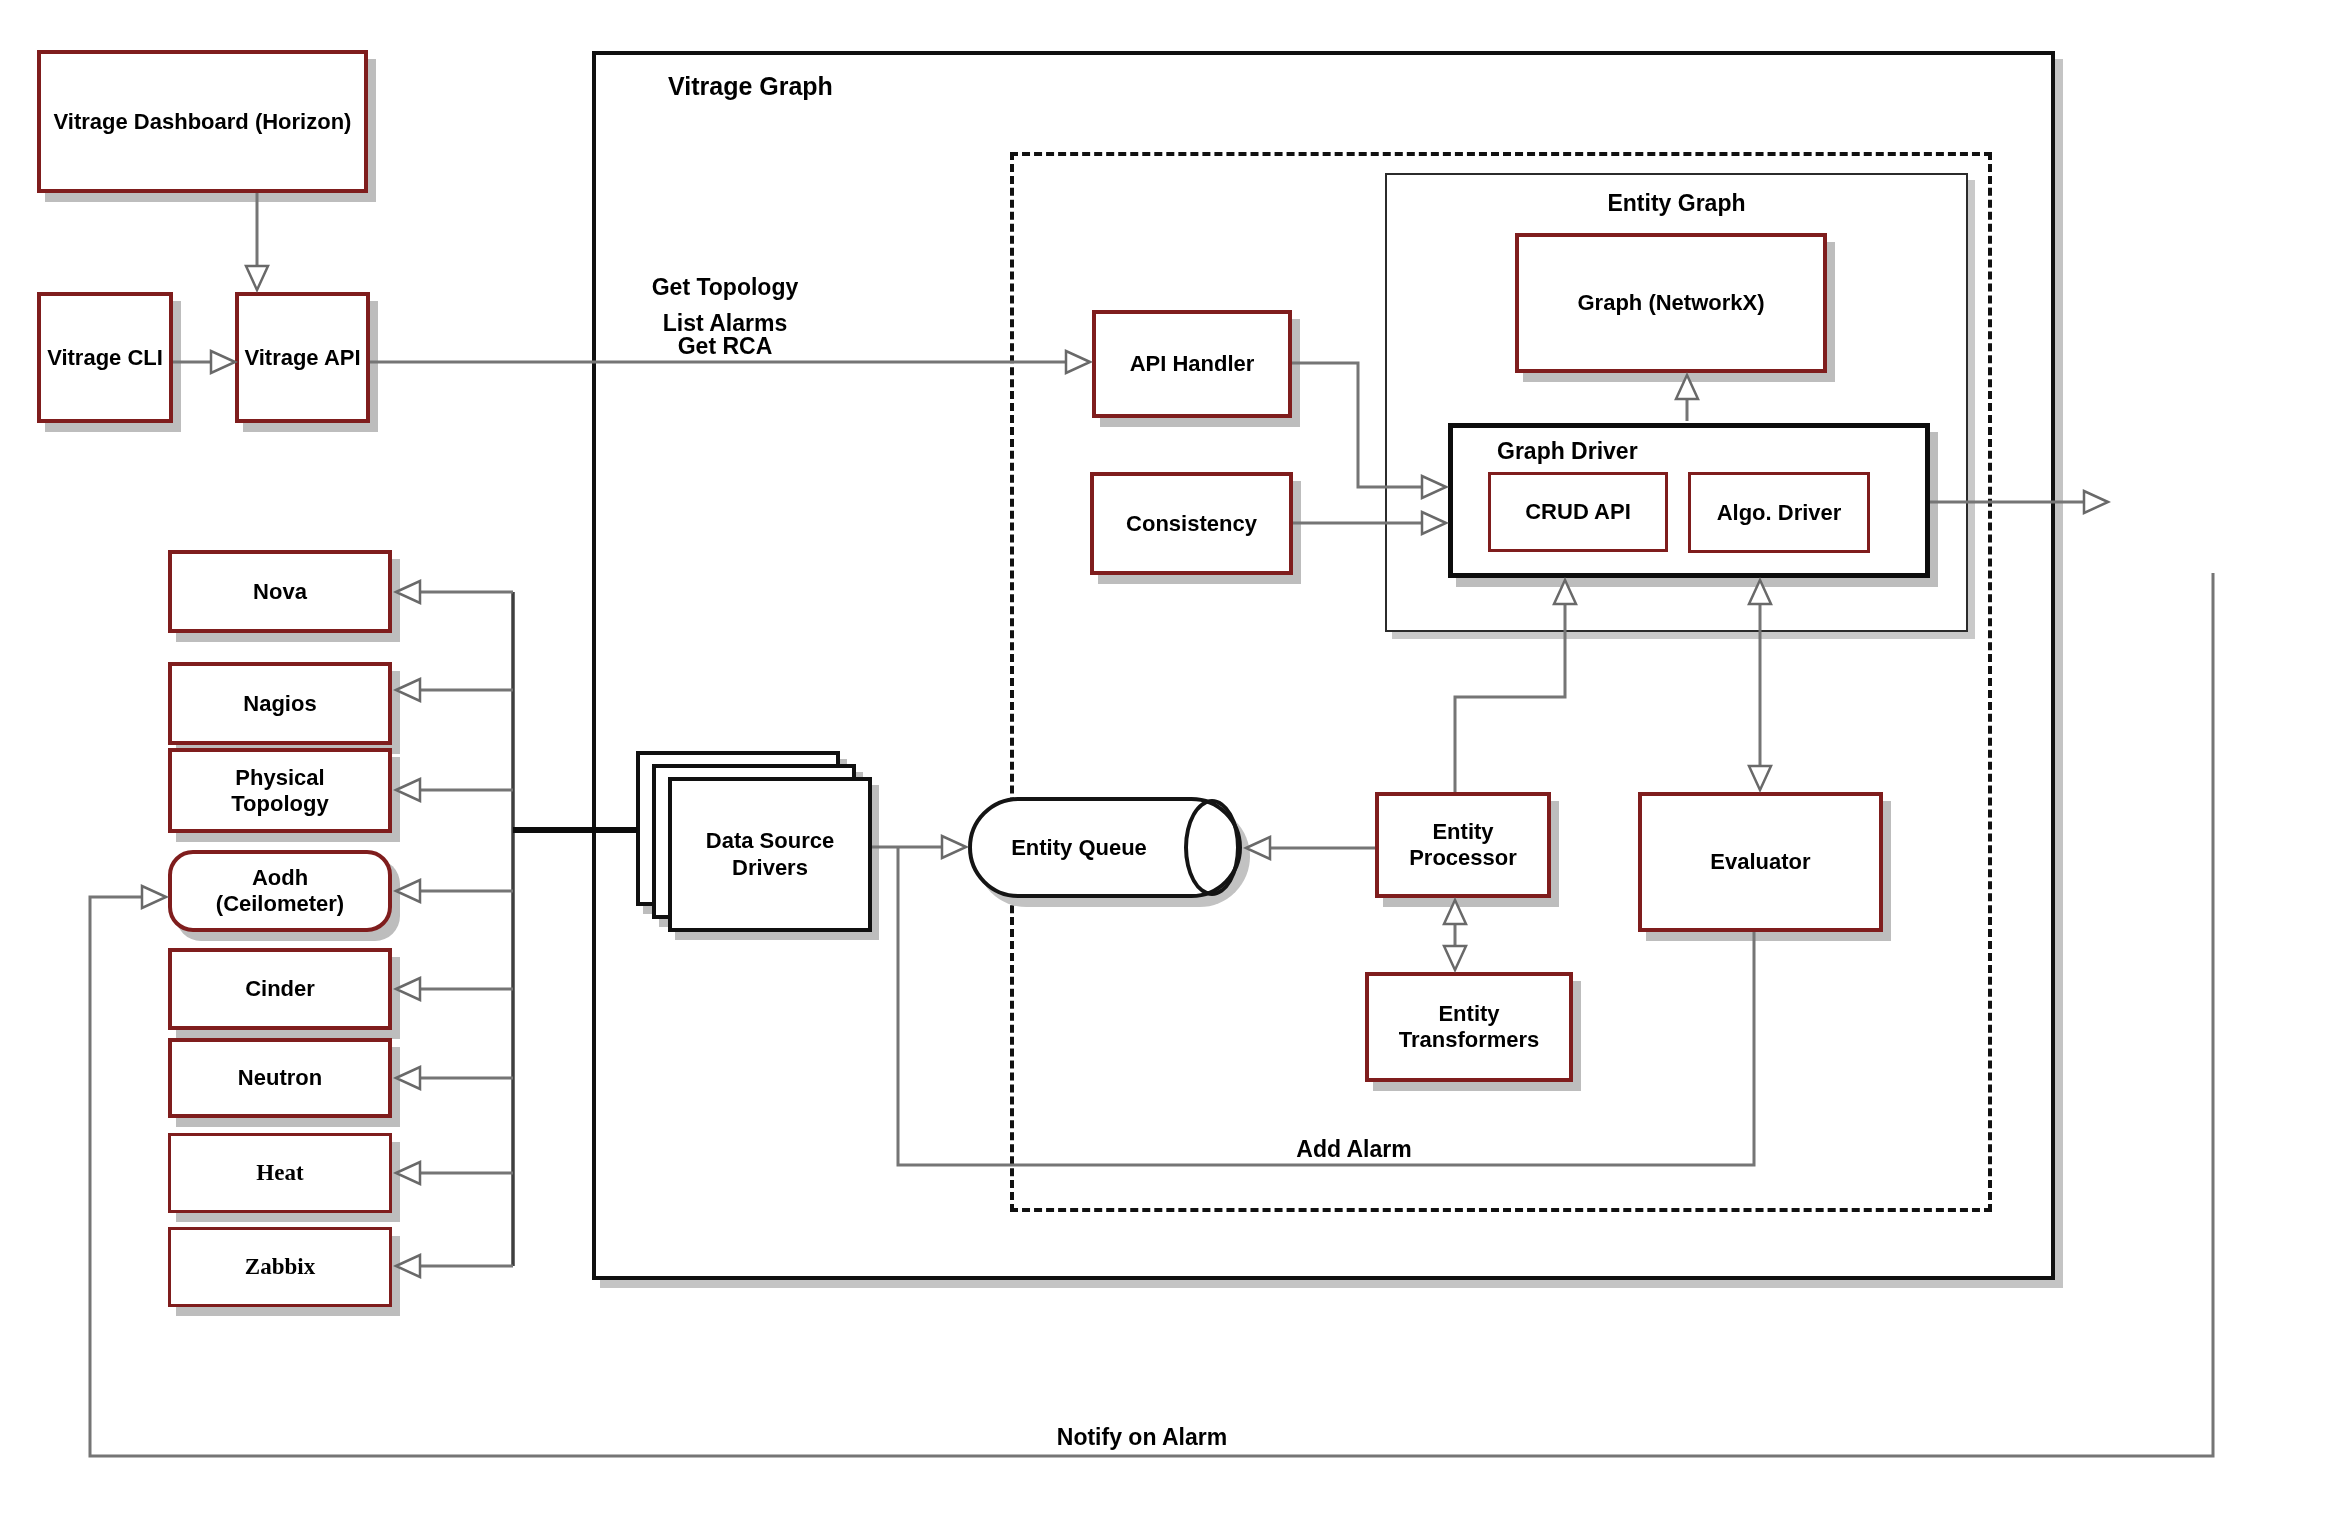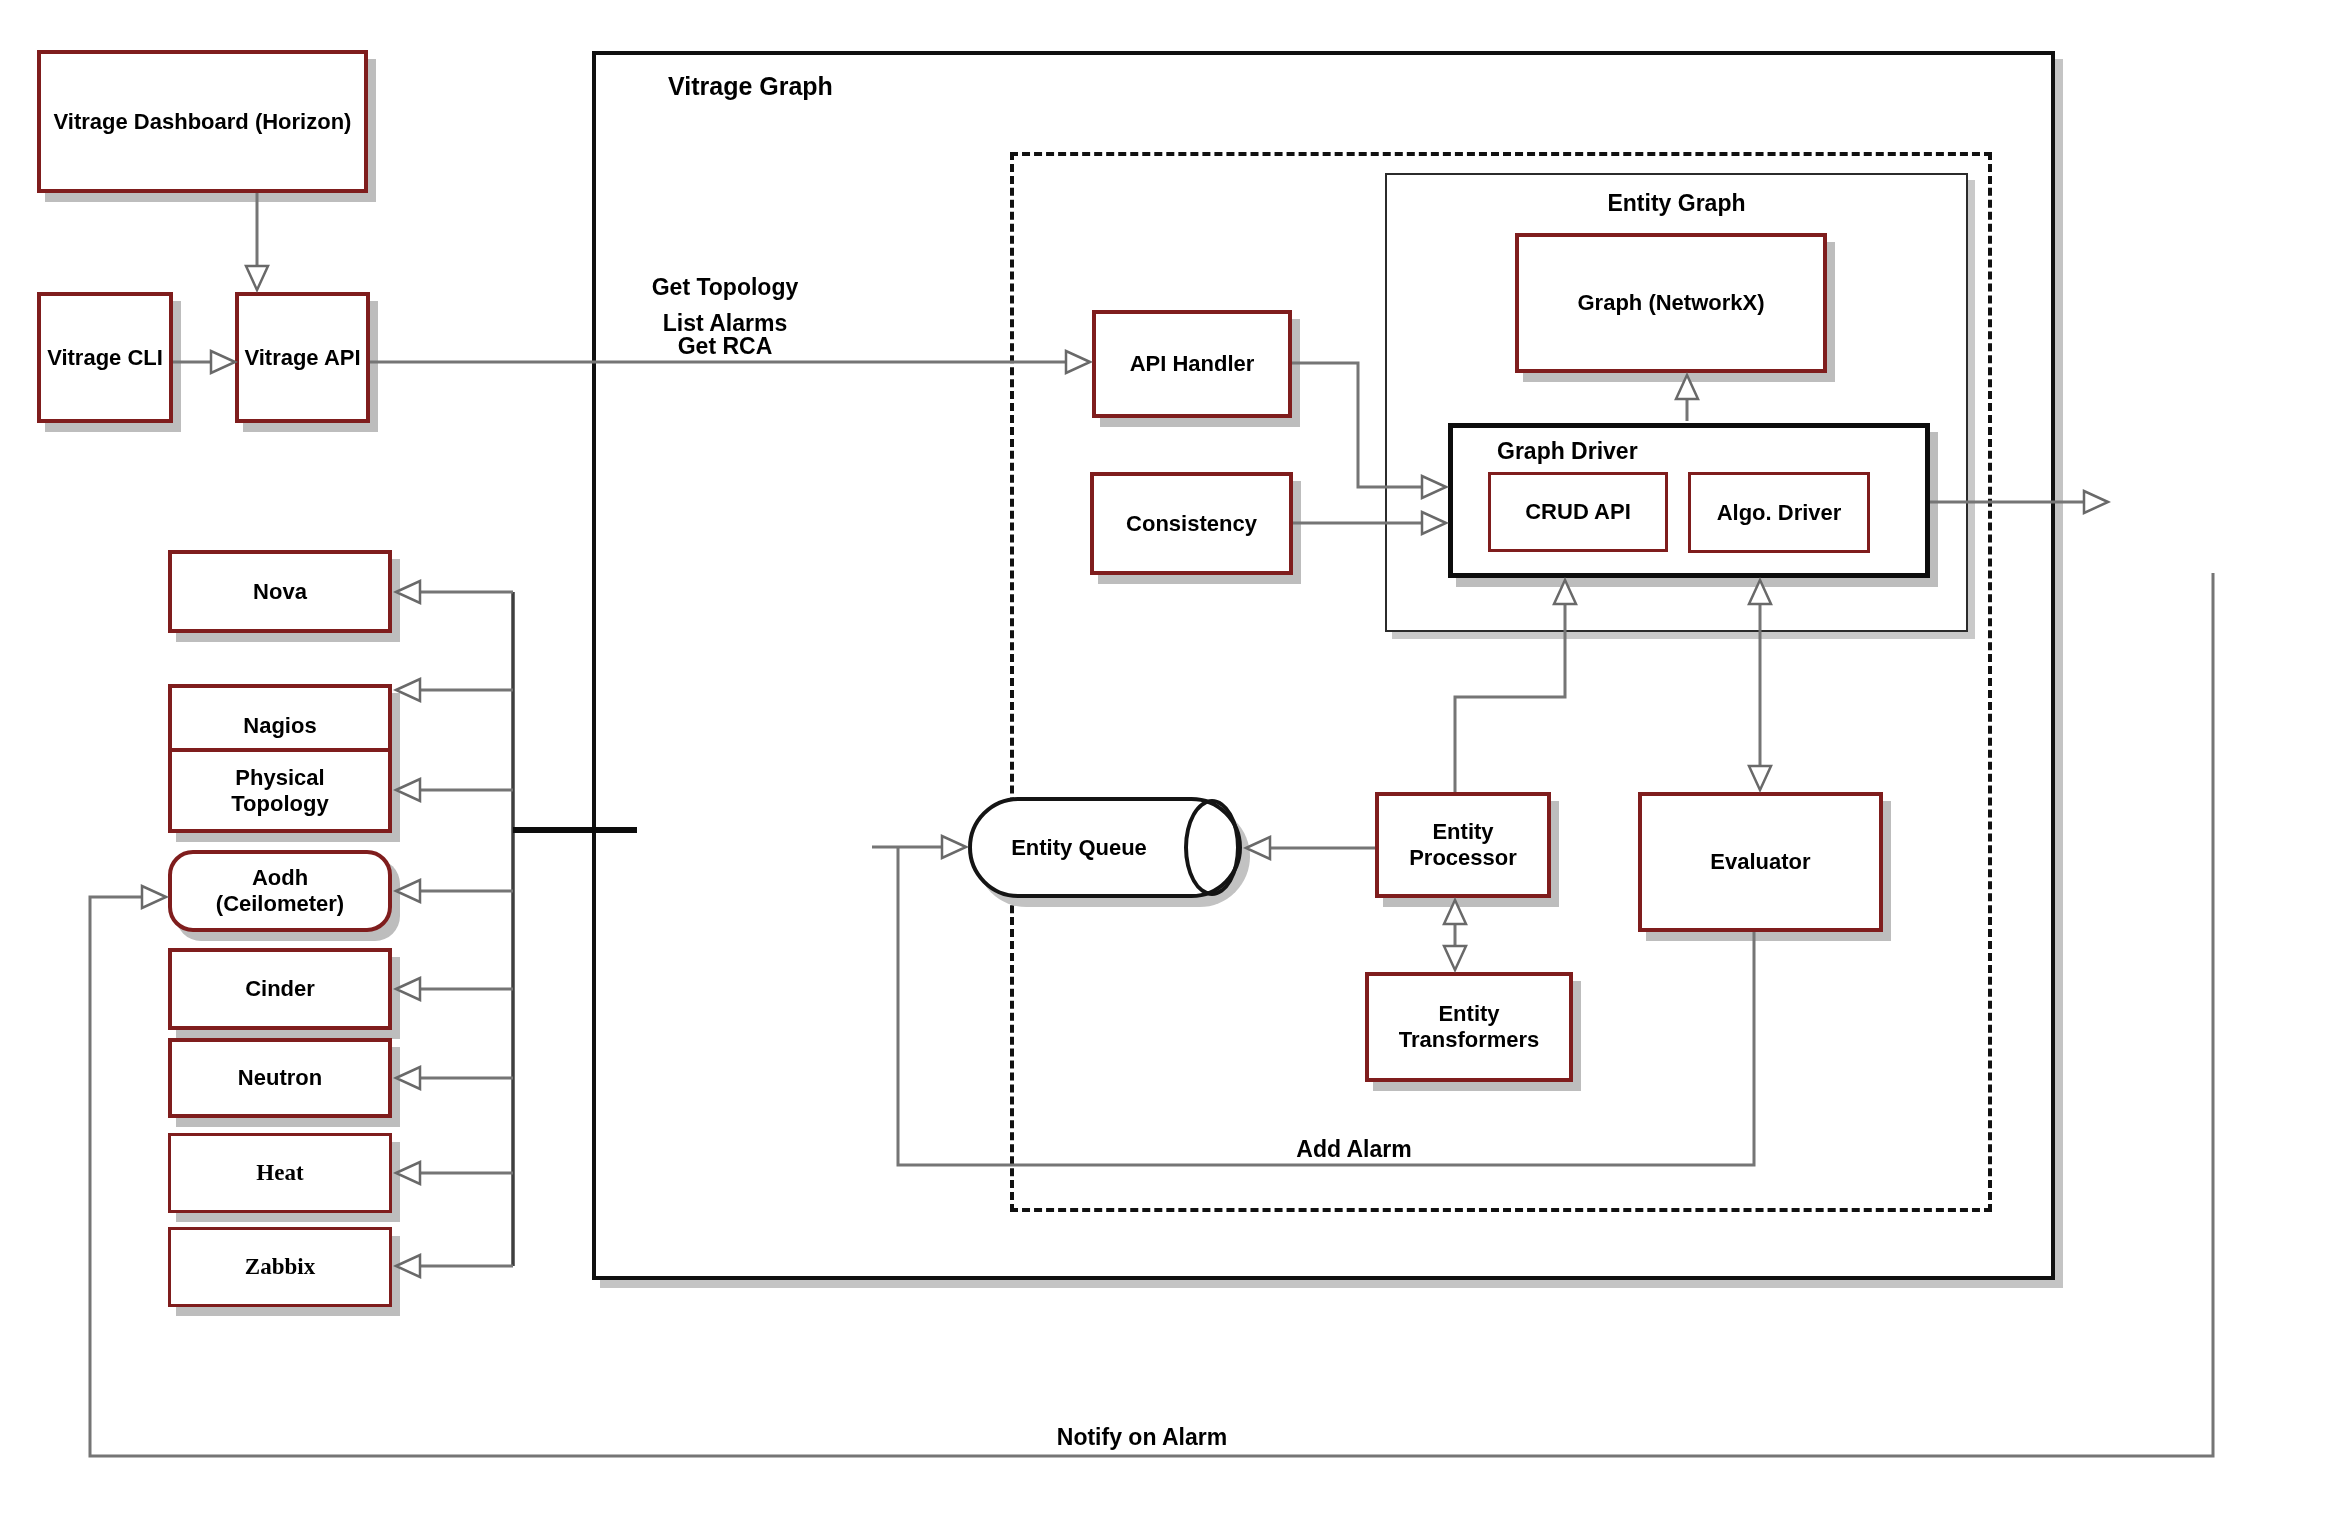--- a/index.html
+++ b/index.html
@@ -88,21 +88,21 @@
 <body>
 
 <div id="canvas">
 
   <div id="vitrage-graph"></div>
   <div id="dashed-boundary"></div>
   <div id="entity-graph"></div>
 
   <div>
       <div class="box ds" style="top: 550px; height: 83px;">Nova</div>
-      <div class="box ds" style="top: 684px; height: 83px;">Nagios</div>
+      <div class="box ds" style="top: 662px; height: 83px;">Nagios</div>
       <div class="box ds" style="top: 748px; height: 85px;">Physical Topology</div>
       <div class="box ds" style="top: 850px; height: 82px; border-radius: 25px;">Aodh (Ceilometer)</div>
       <div class="box ds" style="top: 948px; height: 82px;">Cinder</div>
       <div class="box ds" style="top: 1038px; height: 80px;">Neutron</div>
       <div class="box ds serif" style="top: 1133px; height: 80px;">Heat</div>
       <div class="box ds serif" style="top: 1227px; height: 80px;">Zabbix</div>
     </div>
 
   <div class="box" id="node-dashboard">Vitrage Dashboard (Horizon)</div>
   <div class="box" id="node-cli">Vitrage CLI</div>
@@ -111,20 +111,25 @@
   <div class="box" id="node-consistency">Consistency</div>
   <div class="box" id="node-networkx">Graph (NetworkX)</div>
 
   <div id="graph-driver">
     <div id="lbl-graph-driver">Graph Driver</div>
   </div>
   <div class="box noshadow thinborder" id="node-crud">CRUD API</div>
   <div class="box noshadow thinborder" id="node-algo">Algo. Driver</div>
 
 
+  <div id="ds-stack">
+    <div class="sheet s0"></div>
+    <div class="sheet s1"></div>
+    <div class="sheet s2">Data Source Drivers</div>
+  </div>
 
   <div id="entity-queue">
     <div class="capsule"></div>
     <div class="cap"></div>
     <div class="qlabel">Entity Queue</div>
   </div>
 
   <div class="box" id="node-entity-processor">Entity Processor</div>
   <div class="box" id="node-evaluator">Evaluator</div>
   <div class="box" id="node-entity-transformers">Entity Transformers</div>

